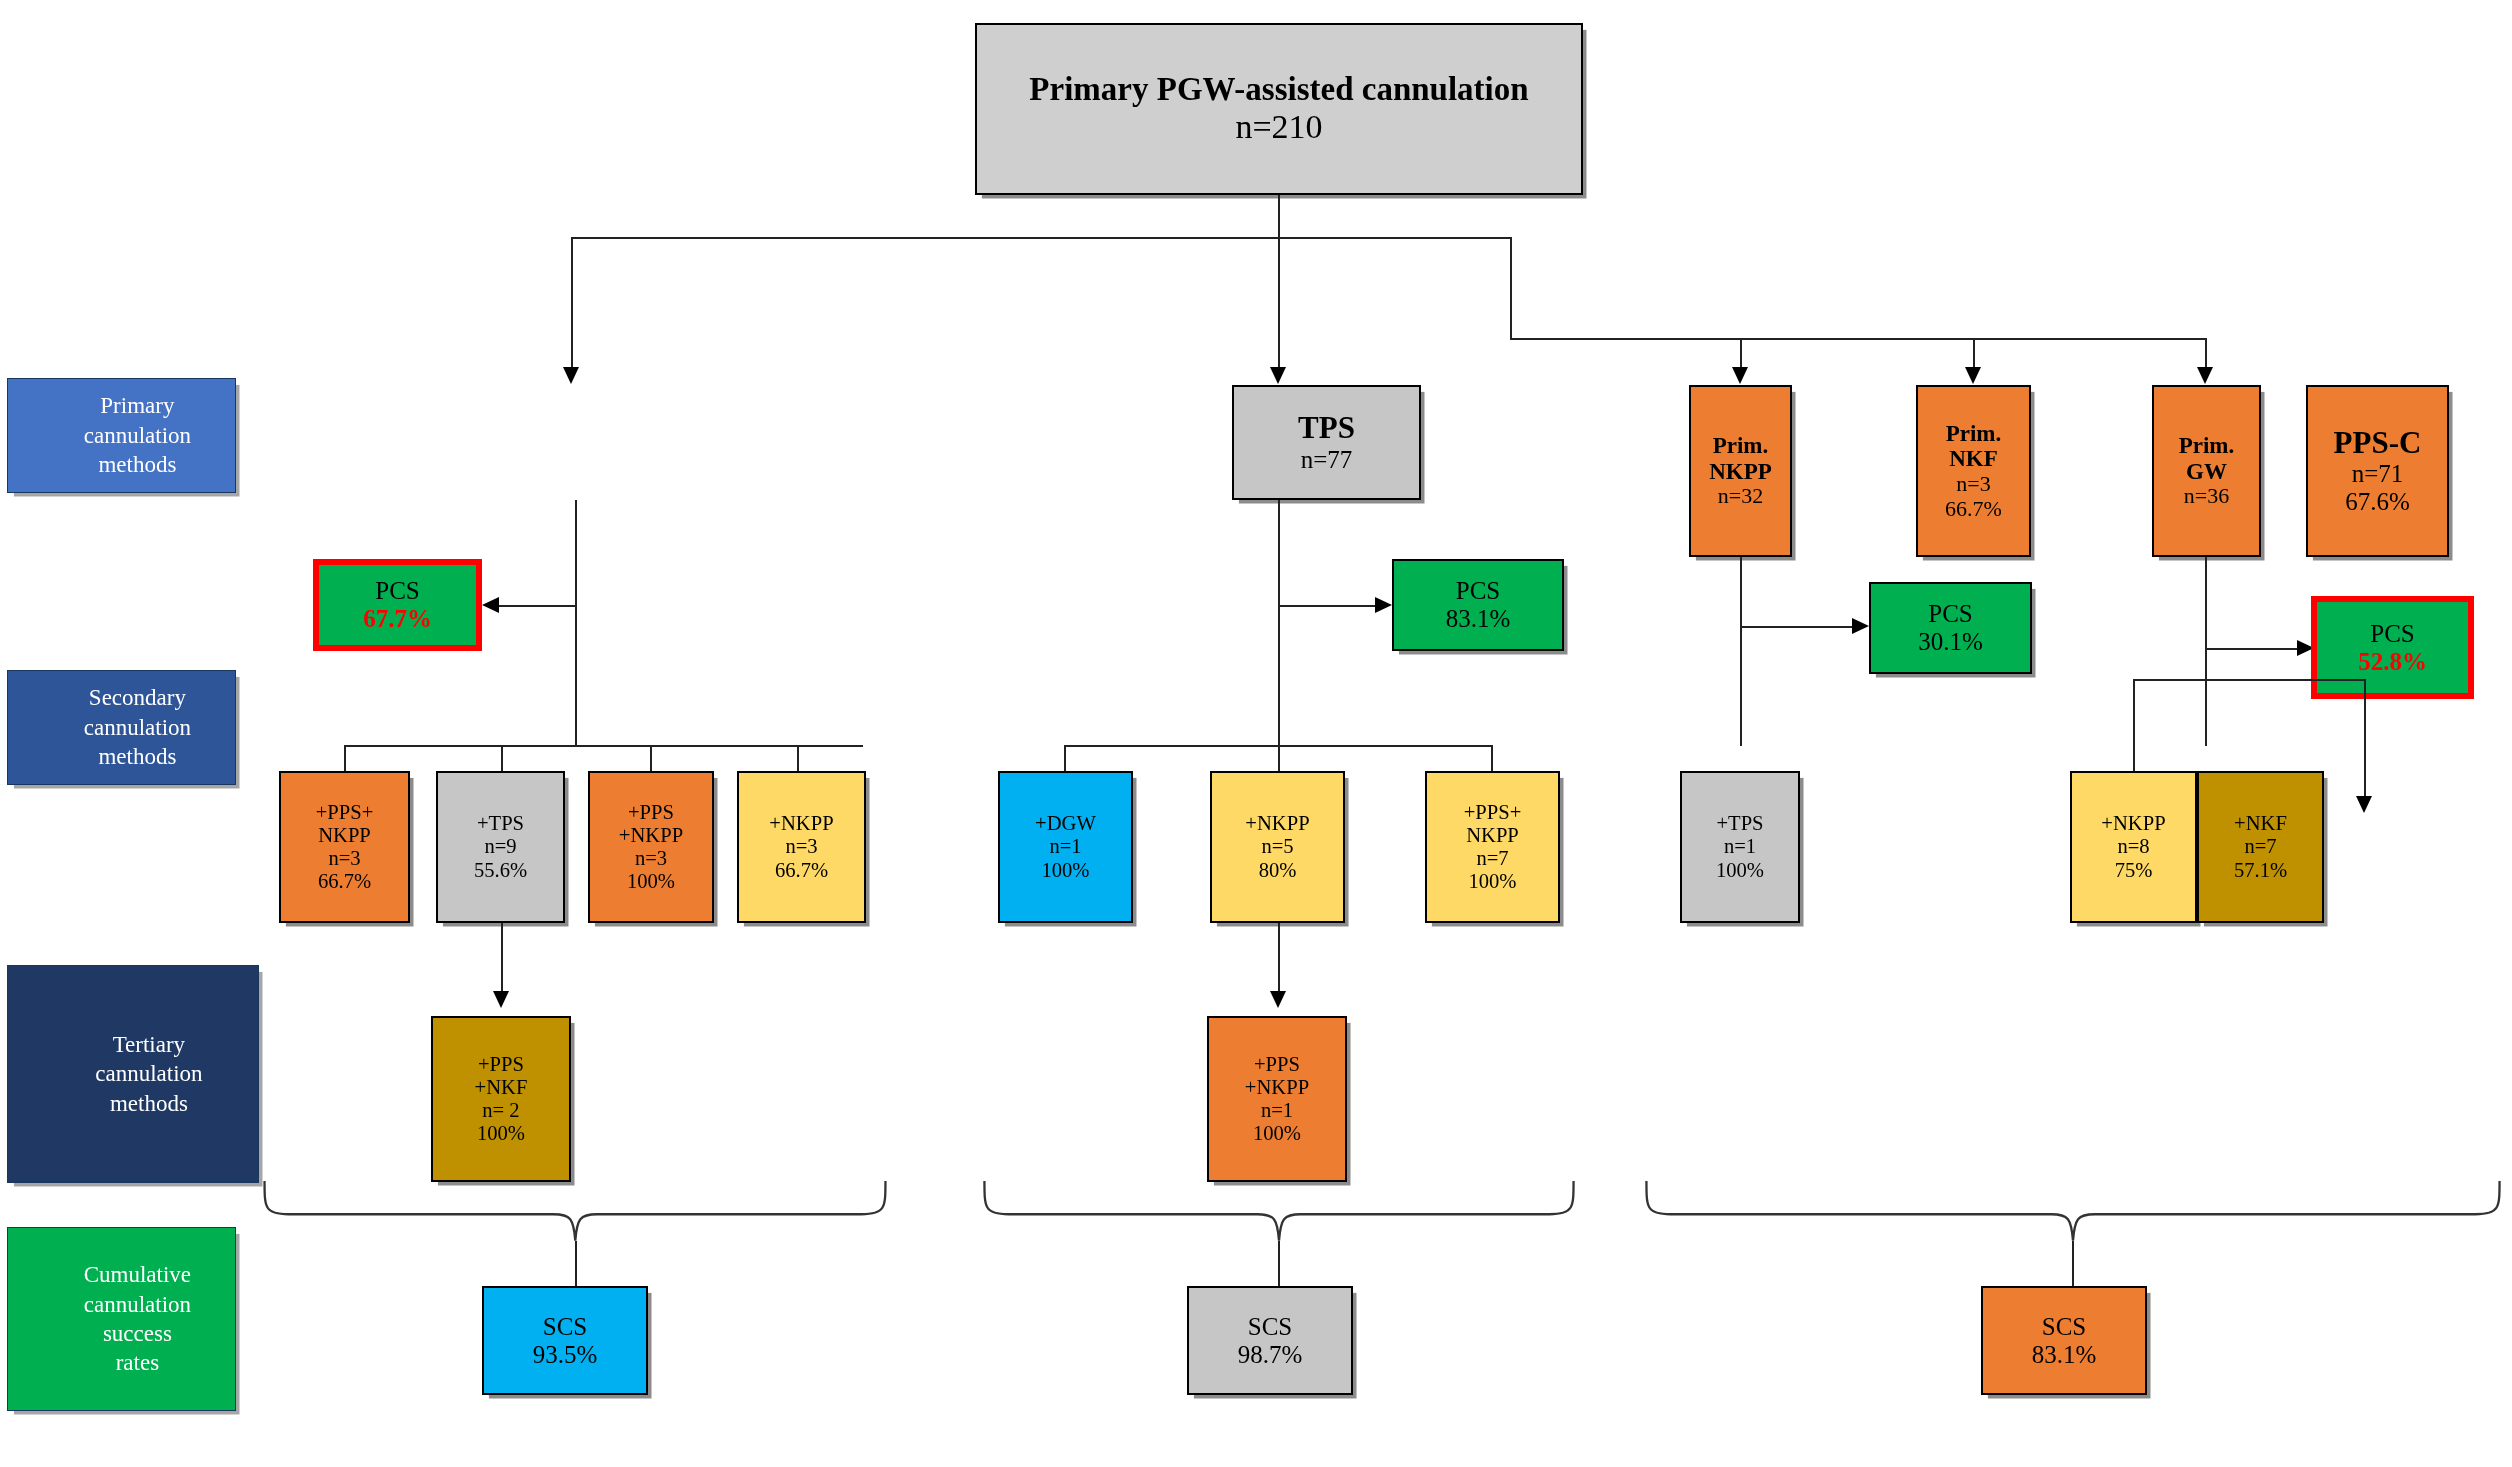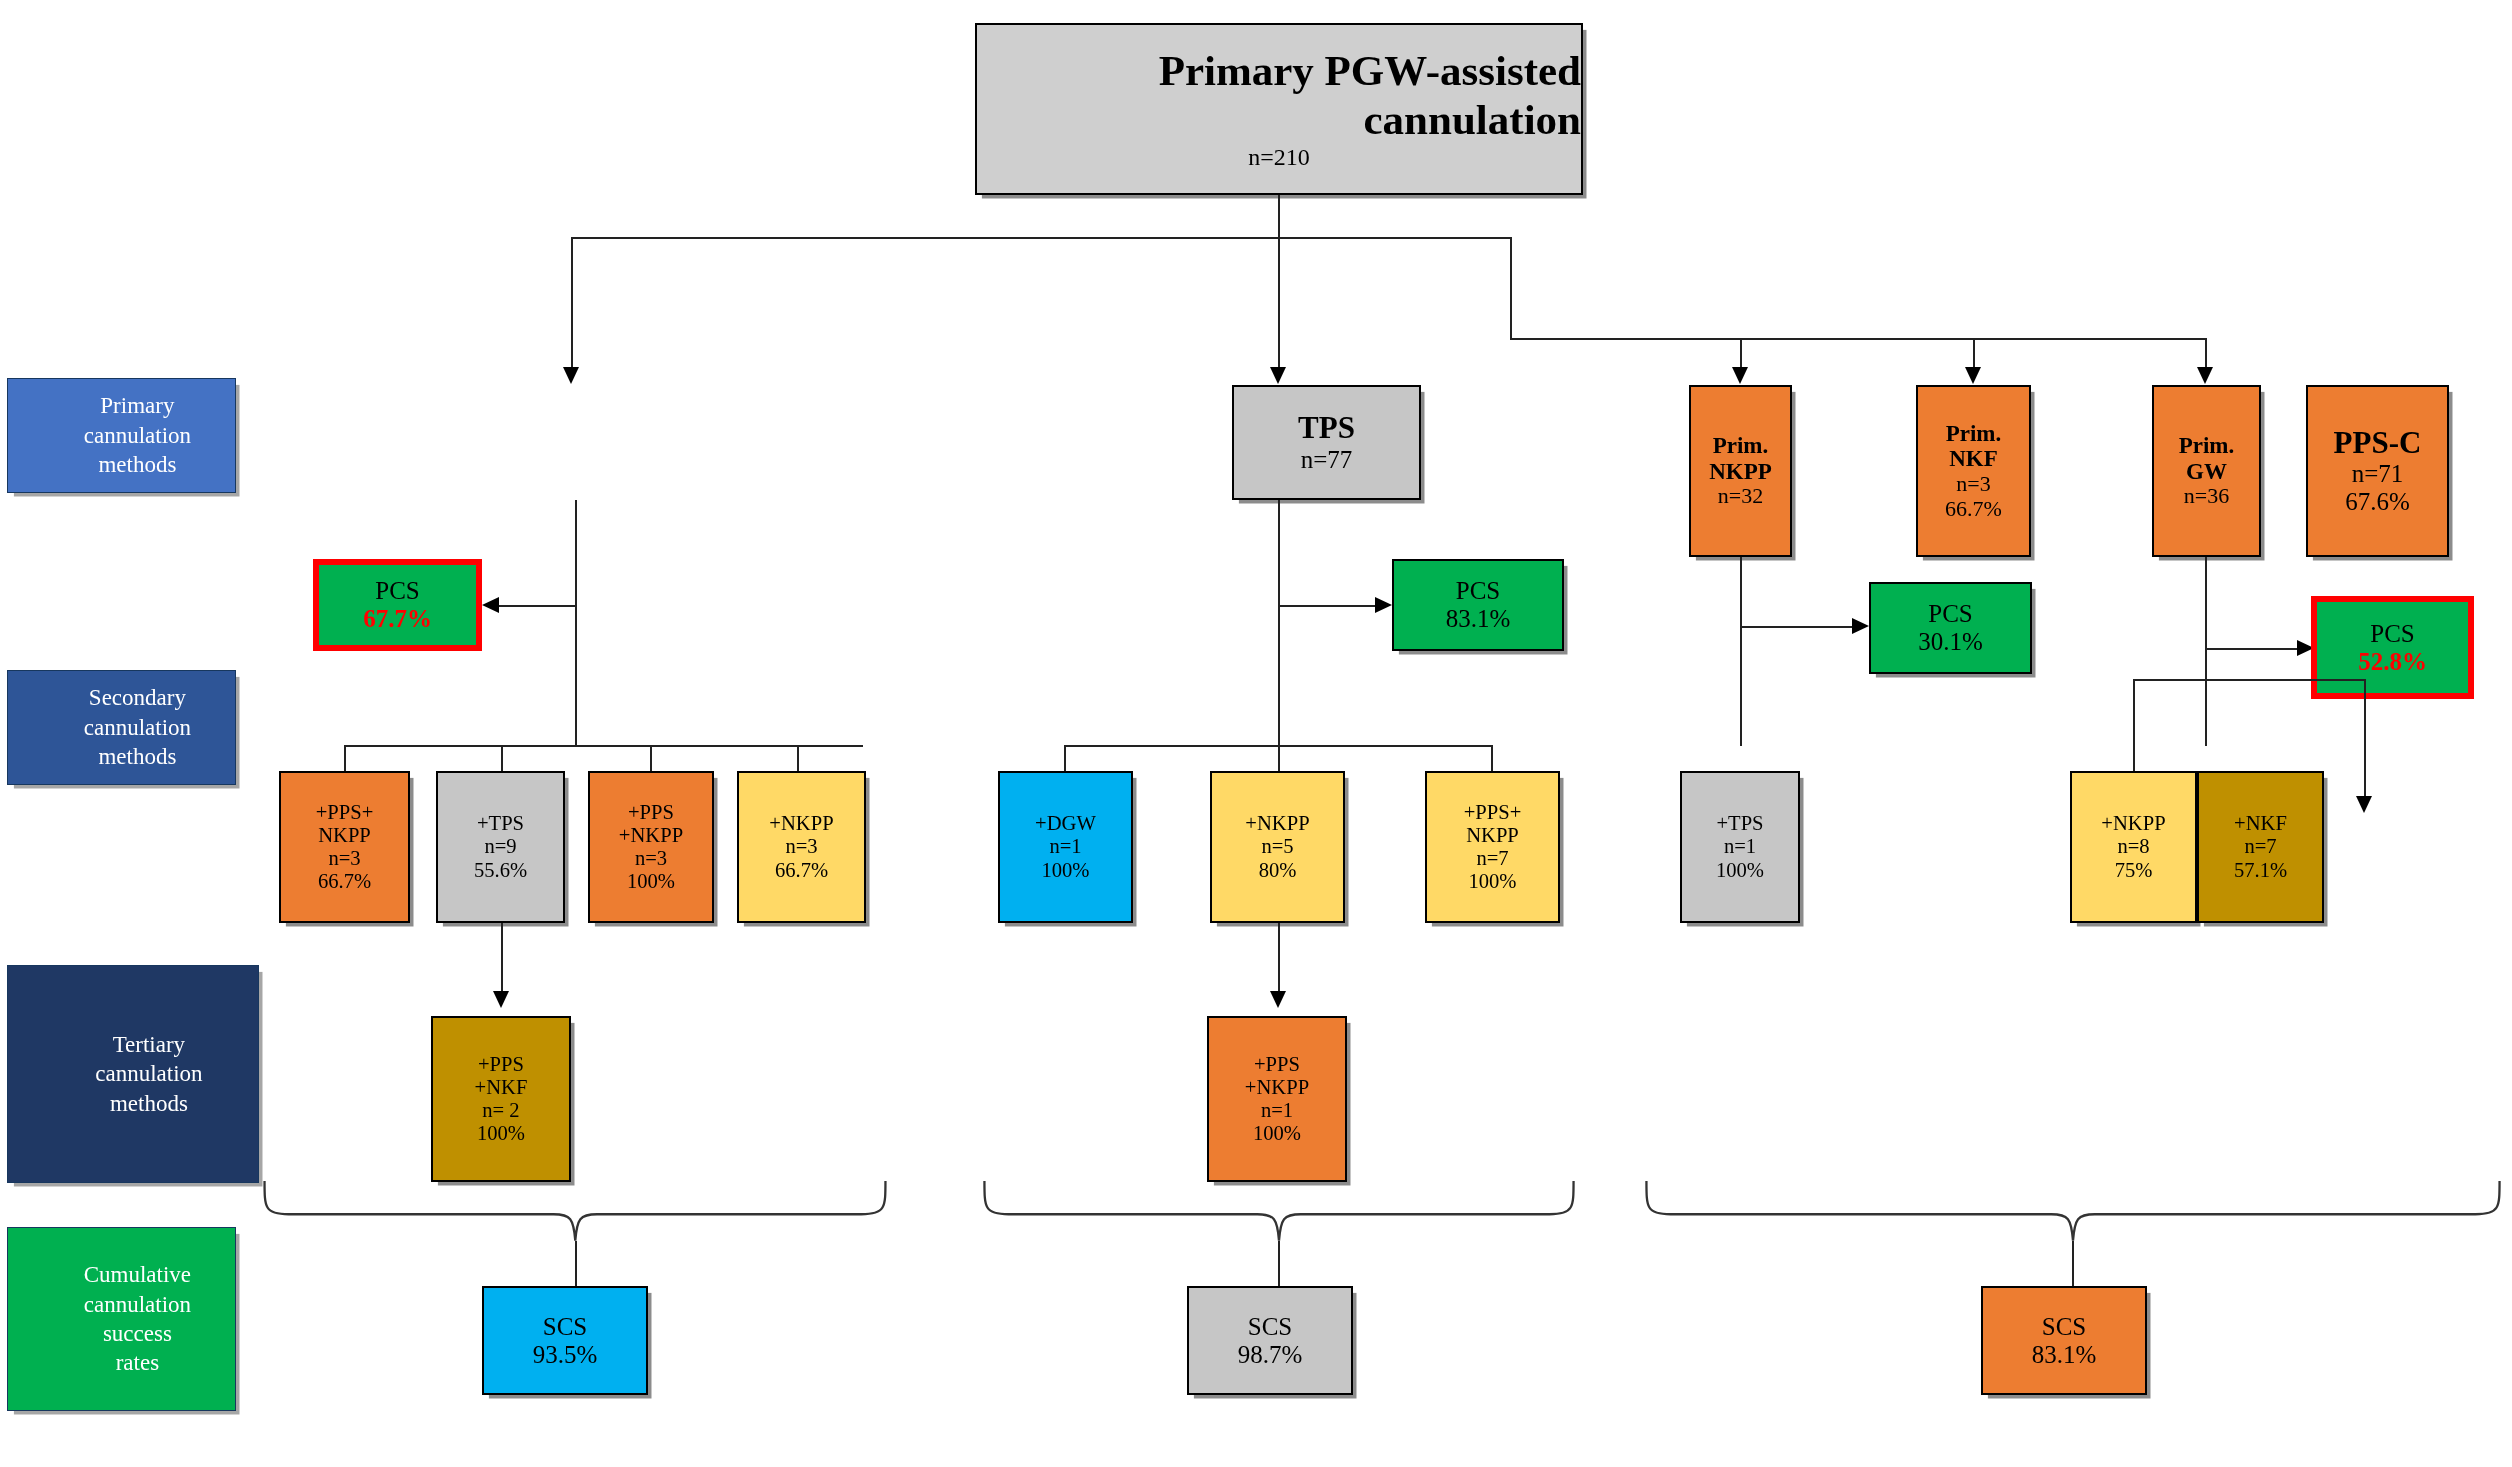--- a/index.html
+++ b/index.html
@@ -26,22 +26,22 @@
   .legend{position:absolute;box-sizing:border-box;display:flex;flex-direction:column;
           align-items:center;justify-content:center;text-align:center;color:#fff;
           border:1.7px solid #17375e;font-size:23px;line-height:1.28;
           box-shadow:5.2px 5.2px 0 -1.7px rgba(0,0,0,0.35);padding-left:32px;}
   .lg-1{background:#4472c4;}
   .lg-2{background:#2e5597;}
   .lg-3{background:#1f3864;}
   .lg-4{background:#00b050;}
 
   
-  .t-root-title{font-size:43px;font-weight:bold;text-align:right;}
-  .t-root-n{font-size:24px;}
+  .t-root-title{font-size:33px;font-weight:bold;}
+  .t-root-n{font-size:34px;}
   .t-big{font-size:31px;font-weight:bold;}
   .t-mid{font-size:25px;}
   .t-sm{font-size:22px;}
   .t-xs{font-size:20.6px;}
   .t-head{font-size:23px;font-weight:bold;}
   .red-pct{color:#ff0000;font-weight:bold;}
   .redbox{border:6.9px solid #ff0000;box-shadow:none;}
 
   
   .ln-v,.ln-h{position:absolute;background:#222;}

